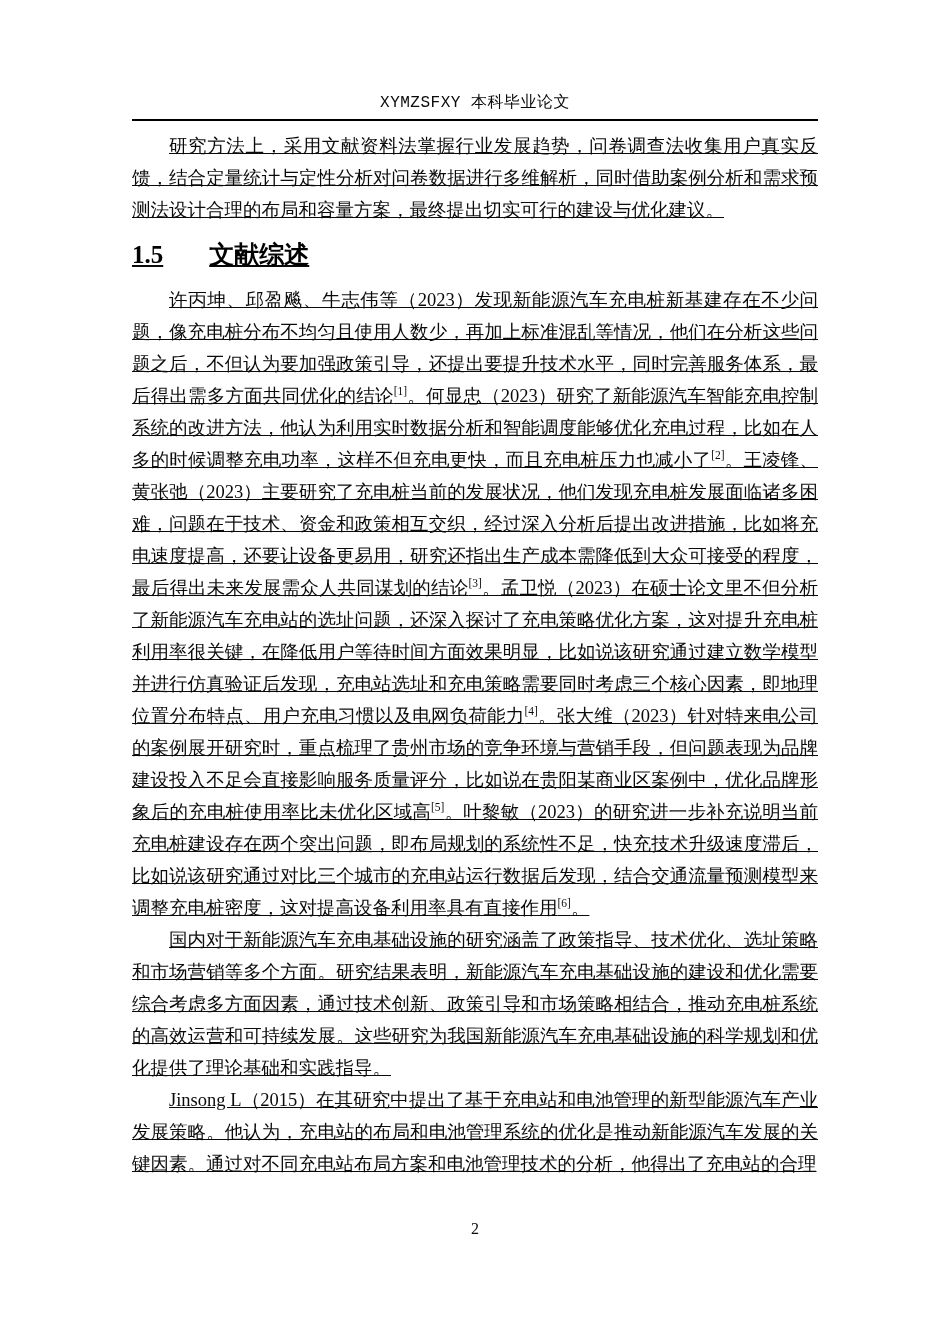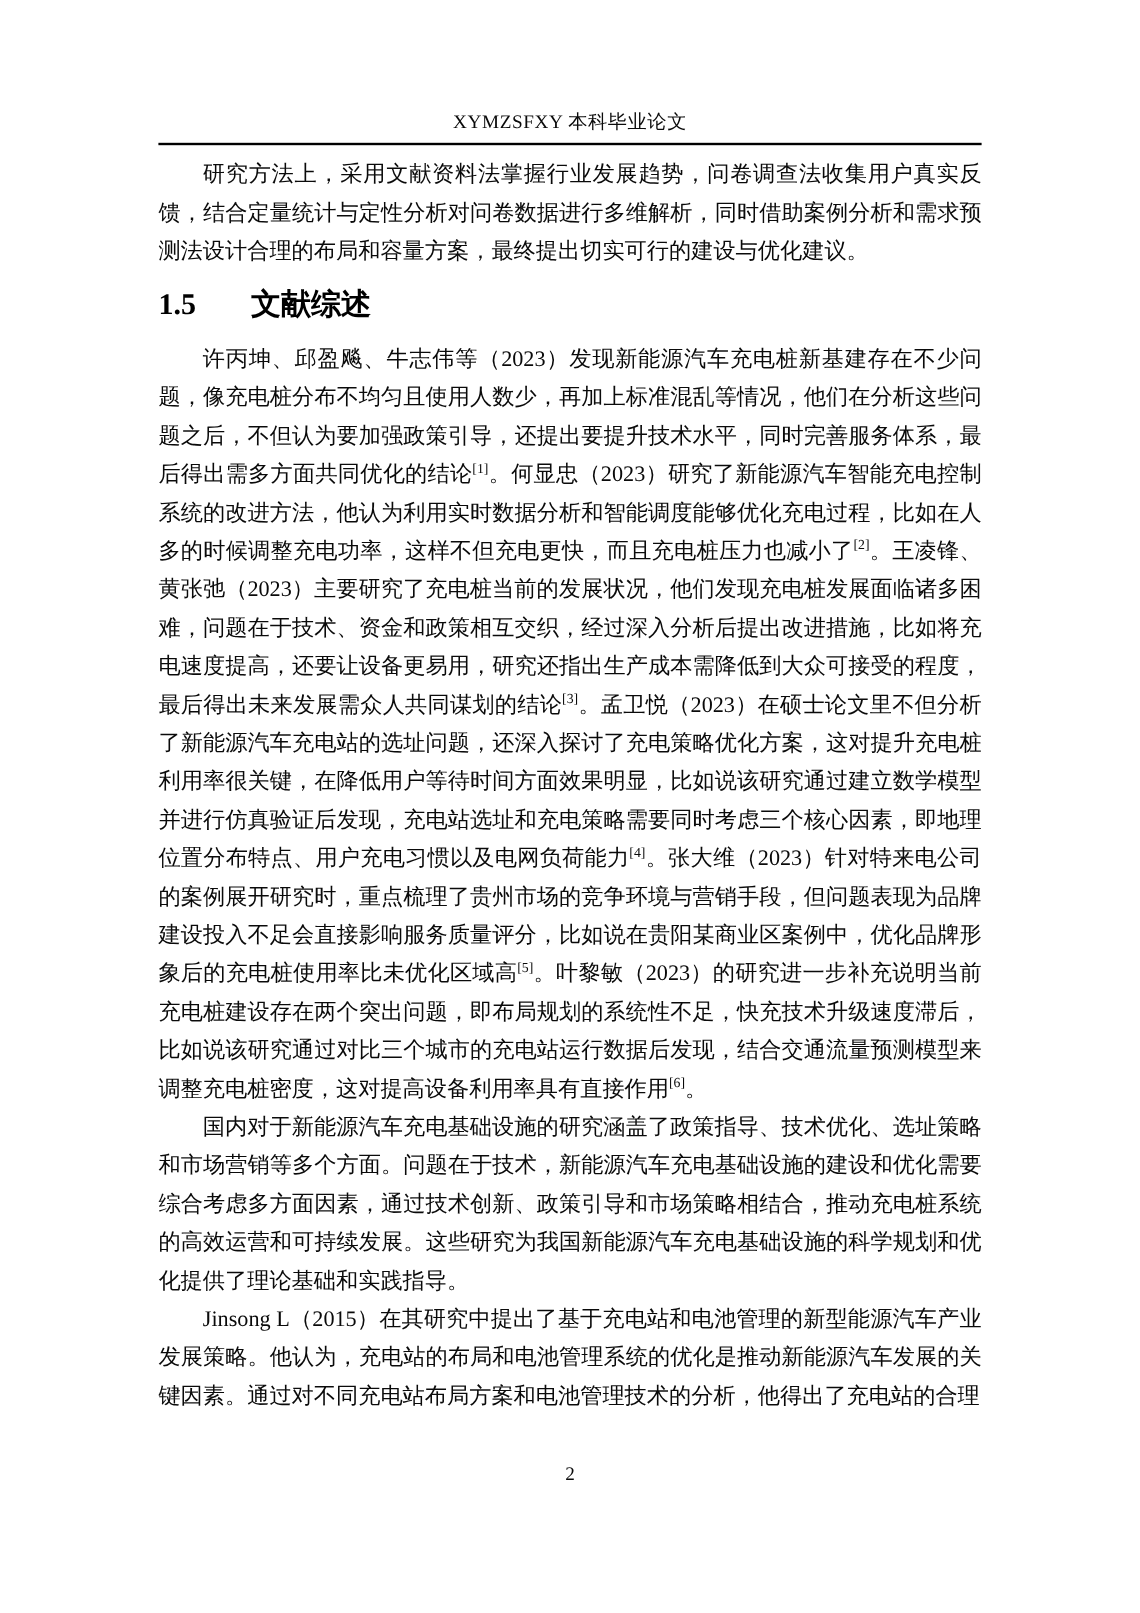--- a/index.html
+++ b/index.html
@@ -24,31 +24,33 @@
   .page-header {
     padding-top: 92px;
     padding-bottom: 5px;
     border-bottom: 2px solid #000000;
     text-align: center;
   }
   .page-header .title {
     font-size: 16px;
     line-height: 22px;
     letter-spacing: 0.5px;
+    font-family: Liberation Mono, monospace;
   }
   .body-text p {
     margin: 0;
     font-size: 18.5px;
     line-height: 32px;
     text-align: justify;
     text-indent: 2em;
     word-break: break-all;
   }
   .body-text {
     margin-top: 9px;
+    text-decoration: underline;
   }
   sup.cite {
     font-size: 11.5px;
     line-height: 0;
     vertical-align: super;
     font-family: "Liberation Serif", "DejaVu Serif", serif;
   }
   h2.section-heading {
     margin: 13px 0 14px 0;
     font-size: 25px;
@@ -90,21 +92,21 @@
     <div>
         <p><span>研究方法上，采用文献资料法掌握行业发展趋势，问卷调查法收集用户真实反馈，结合定量统计与定性分析对问卷数据进行多维解析，同时借助案例分析和需求预测法设计合理的布局和容量方案，最终提出切实可行的建设与优化建议。</span></p>
       </div>
 
     <h2 class="section-heading">
       <span class="num">1.5</span><span class="ttl">文献综述</span>
     </h2>
 
     <div>
         <p><span>许丙坤、邱盈飚、牛志伟等（2023）发现新能源汽车充电桩新基建存在不少问题，像充电桩分布不均匀且使用人数少，再加上标准混乱等情况，他们在分析这些问题之后，不但认为要加强政策引导，还提出要提升技术水平，同时完善服务体系，最后得出需多方面共同优化的结论</span><sup class="cite">[1]</sup><span>。何显忠（2023）研究了新能源汽车智能充电控制系统的改进方法，他认为利用实时数据分析和智能调度能够优化充电过程，比如在人多的时候调整充电功率，这样不但充电更快，而且充电桩压力也减小了</span><sup class="cite">[2]</sup><span>。王凌锋、黄张弛（2023）主要研究了充电桩当前的发展状况，他们发现充电桩发展面临诸多困难，问题在于技术、资金和政策相互交织，经过深入分析后提出改进措施，比如将充电速度提高，还要让设备更易用，研究还指出生产成本需降低到大众可接受的程度，最后得出未来发展需众人共同谋划的结论</span><sup class="cite">[3]</sup><span>。孟卫悦（2023）在硕士论文里不但分析了新能源汽车充电站的选址问题，还深入探讨了充电策略优化方案，这对提升充电桩利用率很关键，在降低用户等待时间方面效果明显，比如说该研究通过建立数学模型并进行仿真验证后发现，充电站选址和充电策略需要同时考虑三个核心因素，即地理位置分布特点、用户充电习惯以及电网负荷能力</span><sup class="cite">[4]</sup><span>。张大维（2023）针对特来电公司的案例展开研究时，重点梳理了贵州市场的竞争环境与营销手段，但问题表现为品牌建设投入不足会直接影响服务质量评分，比如说在贵阳某商业区案例中，优化品牌形象后的充电桩使用率比未优化区域高</span><sup class="cite">[5]</sup><span>。叶黎敏（2023）的研究进一步补充说明当前充电桩建设存在两个突出问题，即布局规划的系统性不足，快充技术升级速度滞后，比如说该研究通过对比三个城市的充电站运行数据后发现，结合交通流量预测模型来调整充电桩密度，这对提高设备利用率具有直接作用</span><sup class="cite">[6]</sup><span>。</span></p>
-        <p><span>国内对于新能源汽车充电基础设施的研究涵盖了政策指导、技术优化、选址策略和市场营销等多个方面。问题在于技术，新能源汽车充电基础设施的建设和优化需要综合考虑多方面因素，通过技术创新、政策引导和市场策略相结合，推动充电桩系统的高效运营和可持续发展。这些研究为我国新能源汽车充电基础设施的科学规划和优化提供了理论基础和实践指导。</span></p>
+        <p><span>国内对于新能源汽车充电基础设施的研究涵盖了政策指导、技术优化、选址策略和市场营销等多个方面。研究结果表明，新能源汽车充电基础设施的建设和优化需要综合考虑多方面因素，通过技术创新、政策引导和市场策略相结合，推动充电桩系统的高效运营和可持续发展。这些研究为我国新能源汽车充电基础设施的科学规划和优化提供了理论基础和实践指导。</span></p>
         <p><span>Jinsong L（2015）在其研究中提出了基于充电站和电池管理的新型能源汽车产业发展策略。他认为，充电站的布局和电池管理系统的优化是推动新能源汽车发展的关键因素。通过对不同充电站布局方案和电池管理技术的分析，他得出了充电站的合理</span></p>
       </div>
 
   </div>
 
   <div class="page-footer">
     <span>2</span>
   </div>
 
 </div>

